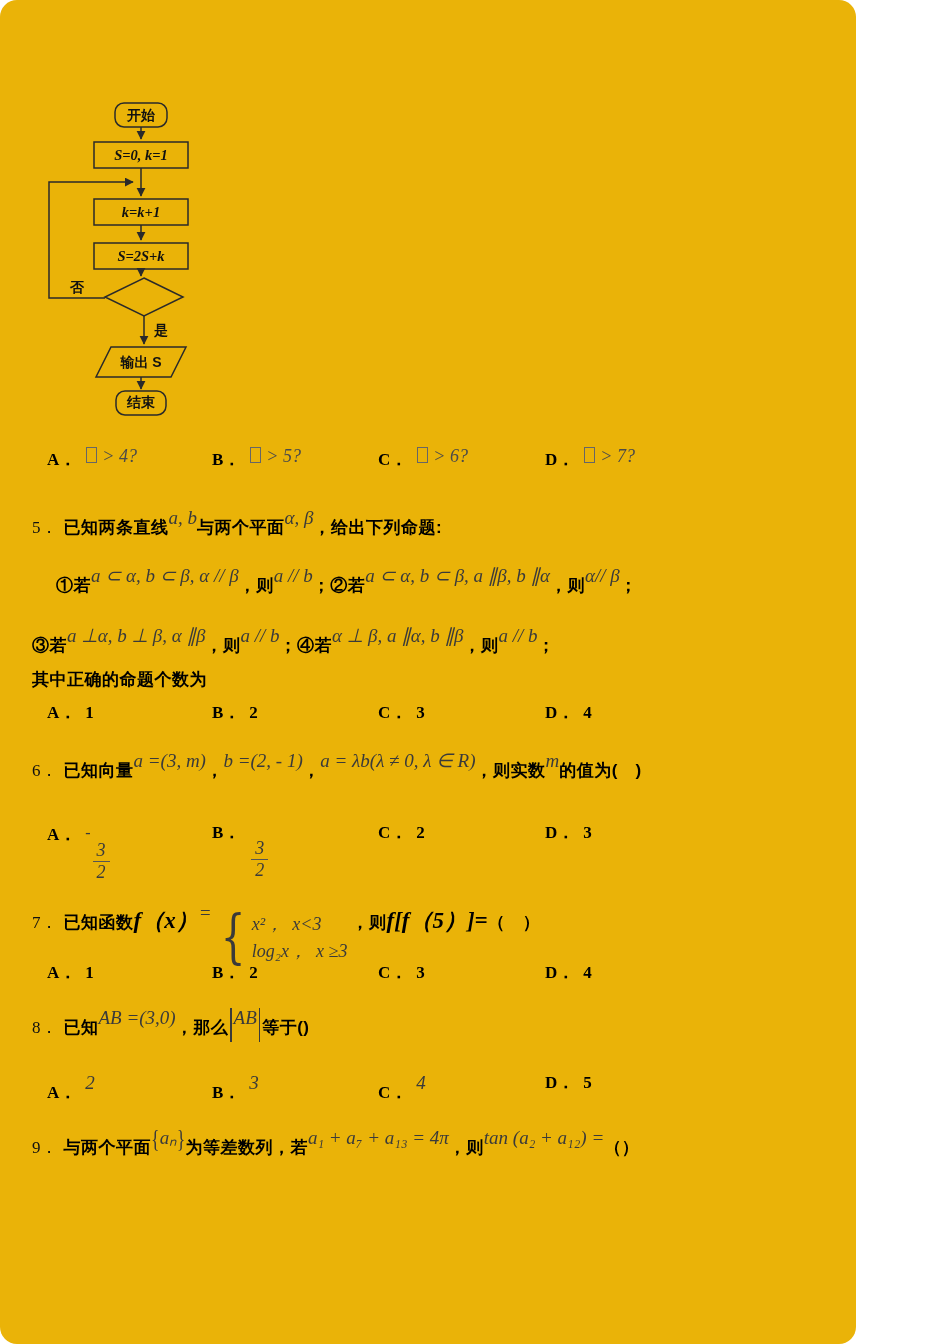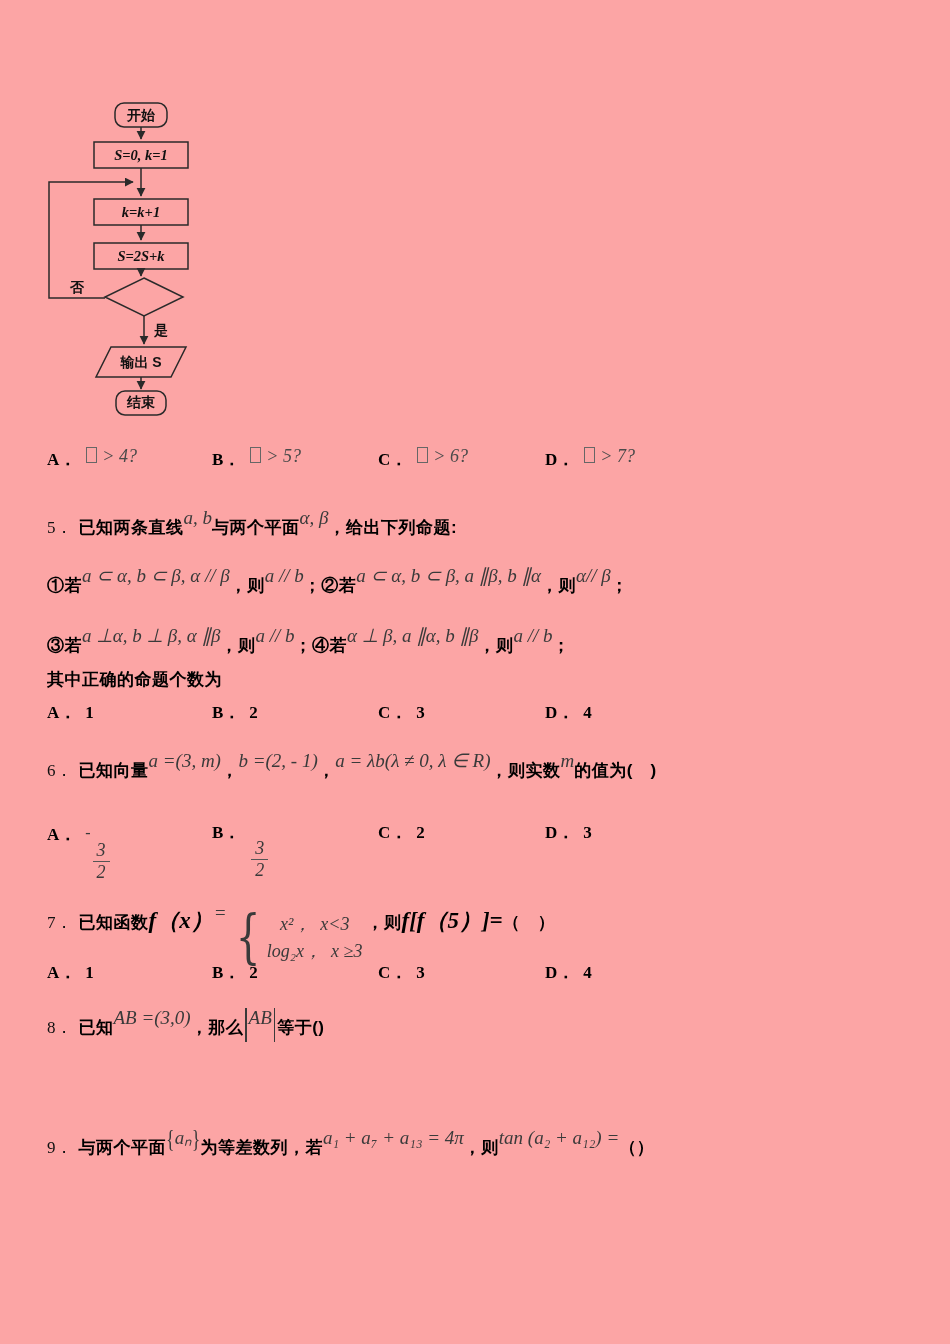--- a/index.html
+++ b/index.html
@@ -1,18 +1,18 @@
 <!DOCTYPE html>
 <html><head>
 <meta charset="utf-8">
 <style>
   html,body{margin:0;padding:0;background:#fff;}
-  .page{position:relative;width:950px;height:1344px;background:#fca5a5;overflow:hidden;
-        font-family:"Liberation Sans",sans-serif;color:#000;}
-  .row{position:absolute;left:47px;line-height:30px;white-space:nowrap;font-size:17px;text-align:center;}
+  .page{position:relative;width:856px;height:1344px;background:#eab308;overflow:hidden;
+        font-family:"Liberation Sans",sans-serif;color:#000;border-radius:17px;}
+  .row{position:absolute;left:32px;line-height:30px;white-space:nowrap;font-size:17px;}
   .optrow{position:absolute;left:0;width:950px;height:30px;}
   .opt{position:absolute;top:0;line-height:30px;white-space:nowrap;}
   .c1{left:47px}.c2{left:212px}.c3{left:378px}.c4{left:545px}
   .qnum{font-family:"Liberation Serif",serif;font-size:17px;color:#111;margin-right:6px;}
   .cn{font-weight:bold;font-size:17px;color:#000;letter-spacing:.5px;white-space:pre;}
   .letter{font-family:"Liberation Serif",serif;font-weight:bold;font-size:17px;margin-right:9px;}
   .val{font-family:"Liberation Serif",serif;font-weight:bold;font-size:17px;}
   .mr{font-family:"Liberation Serif",serif;font-style:italic;color:#3a3a3a;font-size:19px;
       vertical-align:9px;white-space:pre;}
   .mq{font-family:"Liberation Serif",serif;font-style:italic;color:#4a4a4a;font-size:18px;
@@ -81,21 +81,21 @@
   <div class="optrow" style="top:441px;text-decoration:underline;">
     <span class="opt c1"><span class="letter">A．</span><span class="tofu"></span><span class="mq">&gt; 4?</span></span>
     <span class="opt c2"><span class="letter">B．</span><span class="tofu"></span><span class="mq">&gt; 5?</span></span>
     <span class="opt c3"><span class="letter">C．</span><span class="tofu"></span><span class="mq">&gt; 6?</span></span>
     <span class="opt c4"><span class="letter">D．</span><span class="tofu"></span><span class="mq">&gt; 7?</span></span>
   </div>
 
   <div class="row" style="top:503px;">
     <span class="qnum">5．</span><span class="cn">已知两条直线</span><span class="mr">a, b</span><span class="cn">与两个平面</span><span class="mr">α, β</span><span class="cn">，给出下列命题:</span>
   </div>
-  <div class="row" style="top:561px;">
+  <div class="row" style="top:561px;margin-left:24px;">
     <span class="cn">①若</span><span class="mr">a ⊂ α, b ⊂ β, α // β</span><span class="cn">，则</span><span class="mr">a // b</span><span class="cn">；</span><span class="cn">②若</span><span class="mr">a ⊂ α, b ⊂ β, a ∥β, b ∥α</span><span class="cn">，则</span><span class="mr">α// β</span><span class="cn">；</span>
   </div>
   <div class="row" style="top:621px;">
     <span class="cn">③若</span><span class="mr">a ⊥α, b ⊥ β, α ∥β</span><span class="cn">，则</span><span class="mr">a // b</span><span class="cn">；</span><span class="cn">④若</span><span class="mr">α ⊥ β, a ∥α, b ∥β</span><span class="cn">，则</span><span class="mr">a // b</span><span class="cn">；</span>
   </div>
   <div class="row" style="top:665px;">
     <span class="cn">其中正确的命题个数为</span>
   </div>
   <div class="optrow" style="top:698px;">
     <span class="opt c1"><span class="letter">A．</span><span class="val">1</span></span>
@@ -132,18 +132,24 @@
   <div class="optrow" style="top:958px;">
     <span class="opt c1"><span class="letter">A．</span><span class="val">1</span></span>
     <span class="opt c2"><span class="letter">B．</span><span class="val">2</span></span>
     <span class="opt c3"><span class="letter">C．</span><span class="val">3</span></span>
     <span class="opt c4"><span class="letter">D．</span><span class="val">4</span></span>
   </div>
 
   <div class="row" style="top:1003px;">
     <span class="qnum">8．</span><span class="cn">已知</span><span class="mr">AB =(3,0)</span><span class="cn">，那么</span><span class="absbar"></span><span class="mr">AB</span><span class="absbar"></span><span class="cn">等于()</span>
   </div>
+  <div class="optrow" style="top:1068px;">
+    <span class="opt c1"><span class="letter">A．</span><span class="mr">2</span></span>
+    <span class="opt c2"><span class="letter">B．</span><span class="mr">3</span></span>
+    <span class="opt c3"><span class="letter">C．</span><span class="mr">4</span></span>
+    <span class="opt c4"><span class="letter">D．</span><span class="val">5</span></span>
+  </div>
 
   <div class="row" style="top:1123px;">
     <span class="qnum">9．</span><span class="cn">与两个平面</span><span class="mr"><span class="sbrace">{</span><span>aₙ</span><span class="sbrace">}</span></span><span class="cn">为等差数列，若</span><span class="mr">a₁ + a₇ + a₁₃ = 4π</span><span class="cn">，则</span><span class="mr">tan (a₂ + a₁₂) =</span><span class="cn">（）</span>
   </div>
 
 </div>
 
 </body></html>

